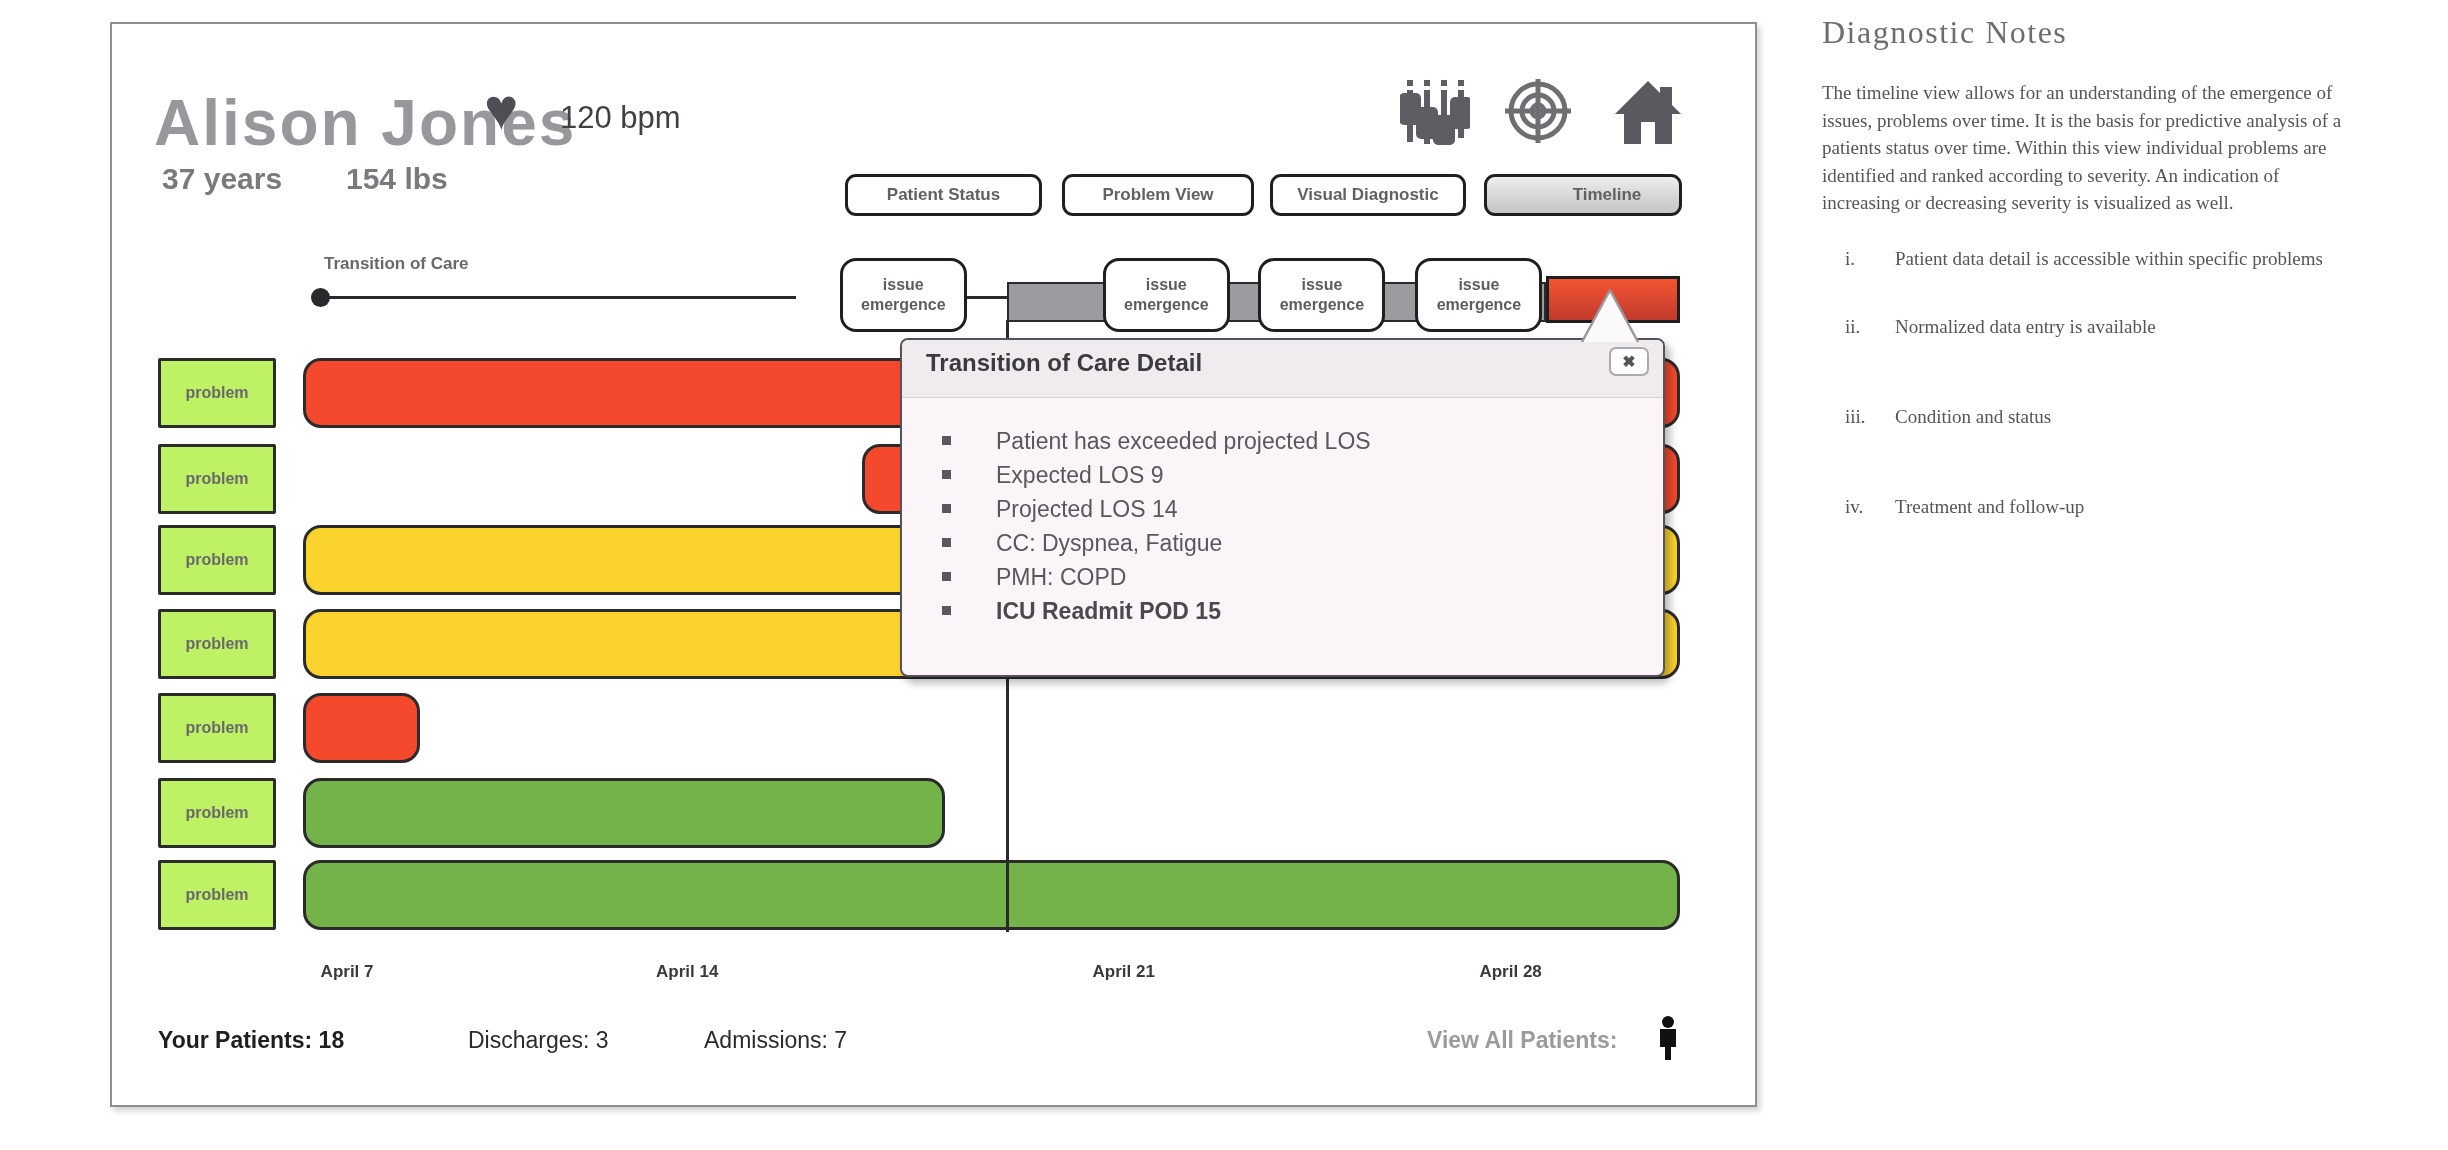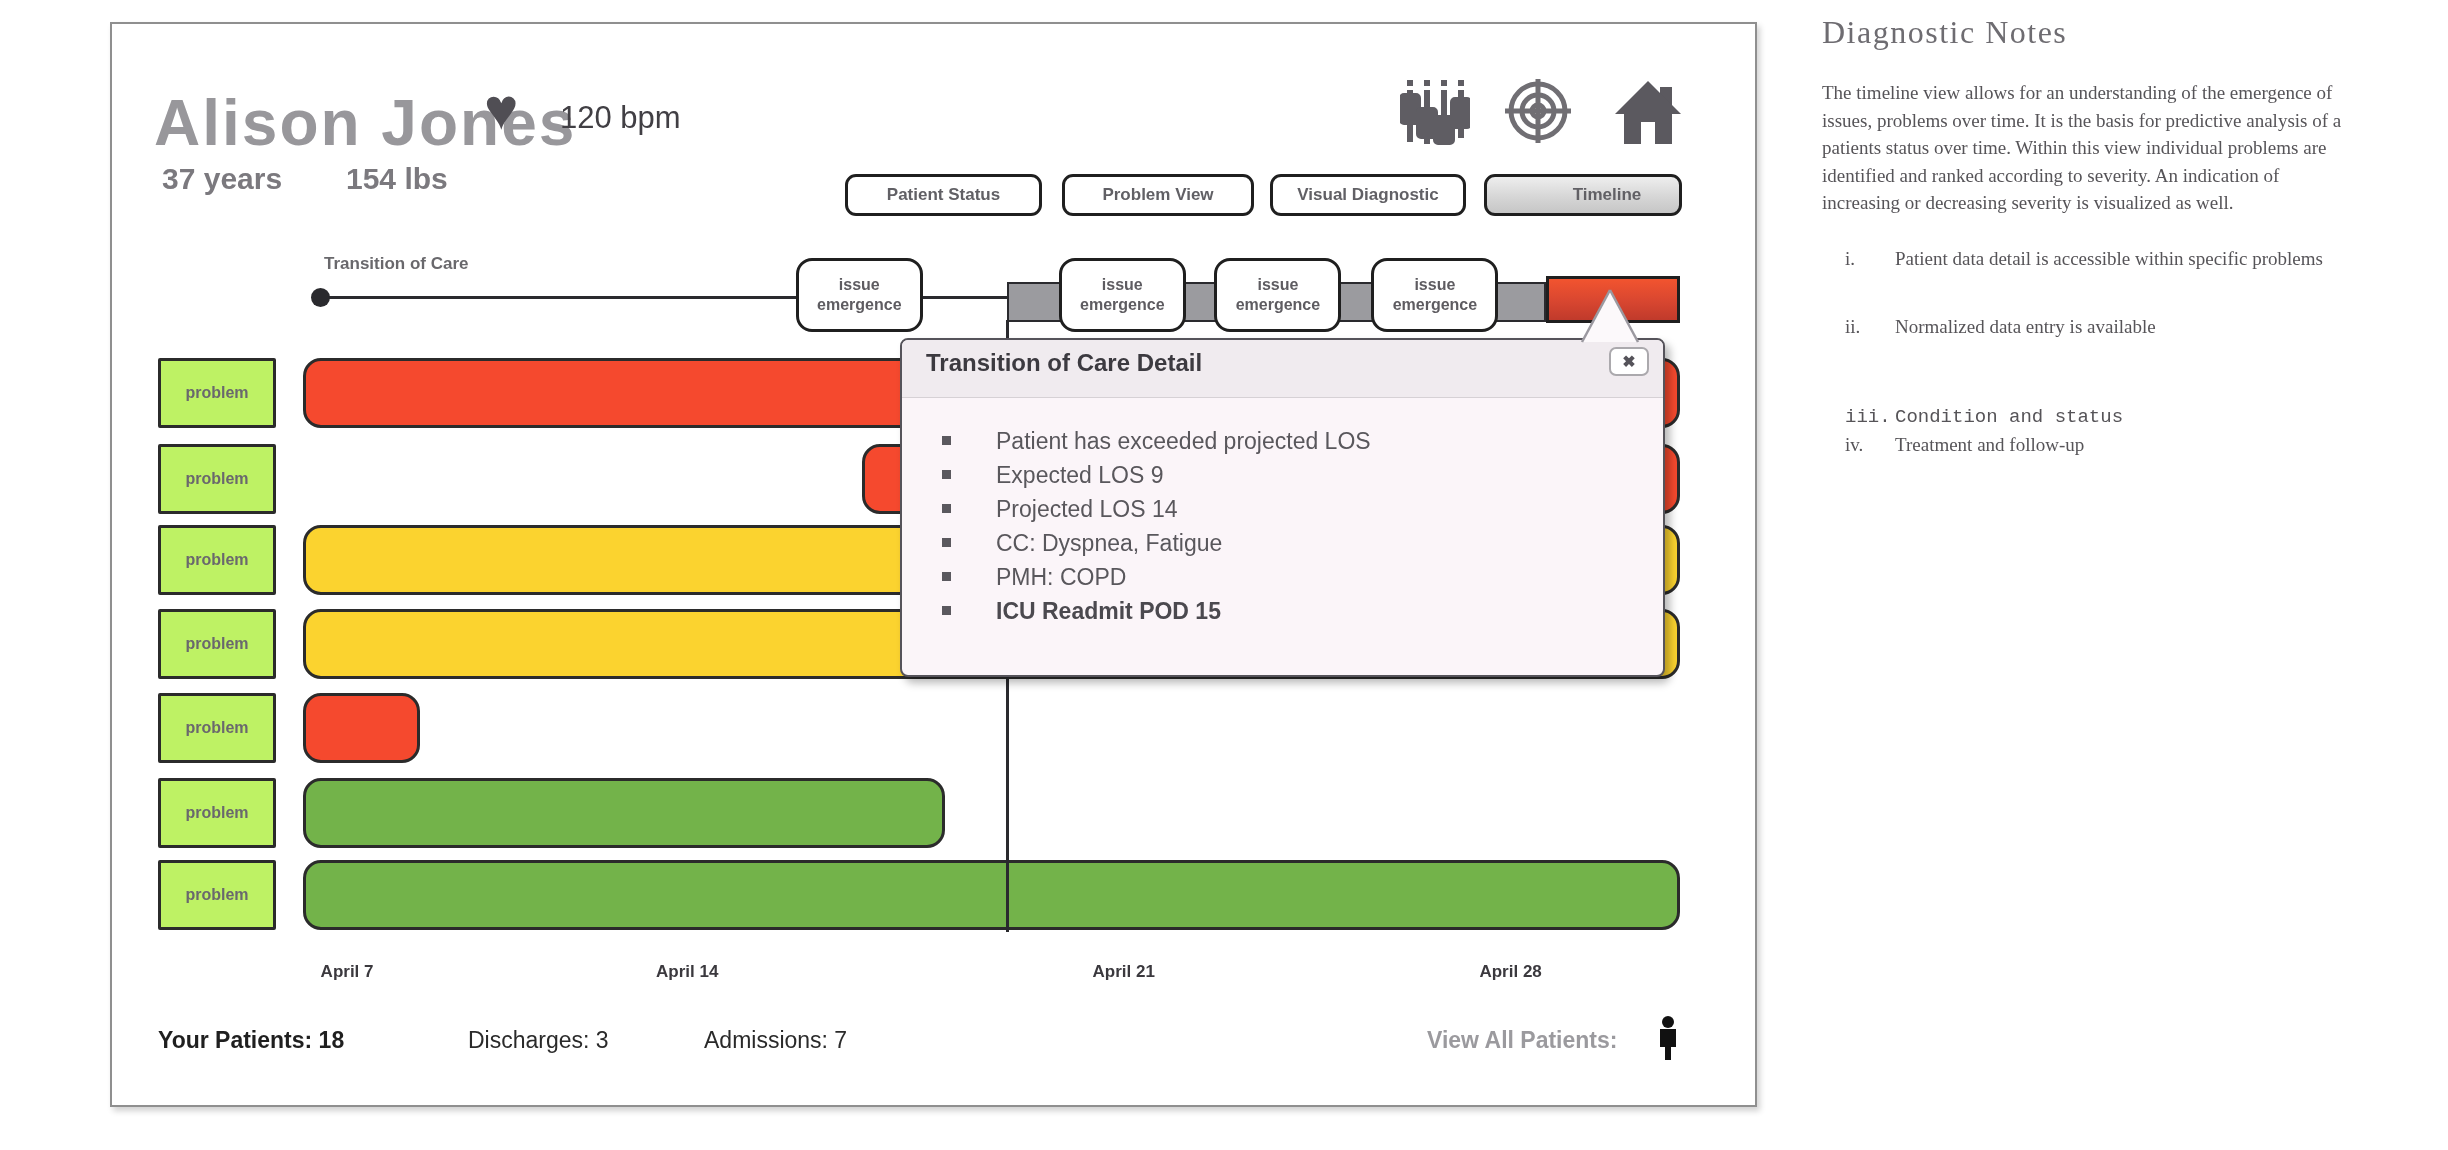--- a/index.html
+++ b/index.html
@@ -32,21 +32,21 @@
   
   .toc-label { position:absolute; left:212px; top:230px; font-size:17px; font-weight:bold; color:#69686c; }
   .toc-dot  { position:absolute; left:199px; top:264px; width:19px; height:19px; border-radius:50%; background:#2a2a2e; z-index:4; }
   .toc-line { position:absolute; height:3px; background:#2a2a2e; top:272px; z-index:3; }
   .gray-bar { position:absolute; top:258px; height:40px; background:#9b9b9f; border:2px solid #2a2a2e; z-index:5; }
   .red-seg  { position:absolute; top:252px; height:47px; background:linear-gradient(180deg,#f2542f 0%,#d84630 55%,#c03a2b 100%);
               border:3px solid #1f1f1f; z-index:5; }
   .issue-btn { position:absolute; top:234px; width:127px; height:74px; background:#ffffff;
                border:3px solid #1f1f1f; border-radius:16px; z-index:6; cursor:pointer;
                display:flex; align-items:center; justify-content:center; text-align:center;
-               font-size:16px; font-weight:bold; color:#5e5c61; line-height:1.25; }
+               font-size:16px; font-weight:bold; color:#5e5c61; line-height:1.25;margin-left:44px; }
   .v-line { position:absolute; left:894px; top:296px; width:3px; height:612px; background:#2a2a2e; z-index:10; }
 
   
   .problem-btn { position:absolute; left:46px; width:118px; height:70px; background:#bef264;
                  border:3px solid #2b2b2b; border-radius:2px; cursor:pointer;
                  display:flex; align-items:center; justify-content:center;
                  font-size:16px; font-weight:bold; color:#6a686d; z-index:2; }
   .bar { position:absolute; height:70px; border:3px solid #2b2b2b; border-radius:18px; z-index:1; cursor:pointer; }
 
   
@@ -231,16 +231,16 @@
     </svg>
   </div>
 </div>
 
 <div class="notes">
   <div class="notes-title">Diagnostic Notes</div>
   <div class="notes-body">The timeline view allows for an understanding of the emergence of issues, problems over time. It is the basis for predictive analysis of a patients status over time. Within this view individual problems are identified and ranked according to severity. An indication of increasing or decreasing severity is visualized as well.</div>
   <ul class="notes-list" id="notes-list">
       <li class="notes-item" style="margin-bottom: 40px;"><span class="numeral">i.</span><span class="itext">Patient data detail is accessible within specific problems</span></li>
       <li class="notes-item" style="margin-bottom: 62px;"><span class="numeral">ii.</span><span class="itext">Normalized data entry is available</span></li>
-      <li class="notes-item" style=" font-family: Liberation Mono, monospace;"><span class="numeral">iii.</span><span class="itext">Condition and status</span></li>
+      <li class="notes-item" style="margin-bottom: 62px;"><span class="numeral">iii.</span><span class="itext">Condition and status</span></li>
       <li class="notes-item" style="margin-bottom: 62px;"><span class="numeral">iv.</span><span class="itext">Treatment and follow-up</span></li>
     </ul>
 </div>
 
 </body></html>

